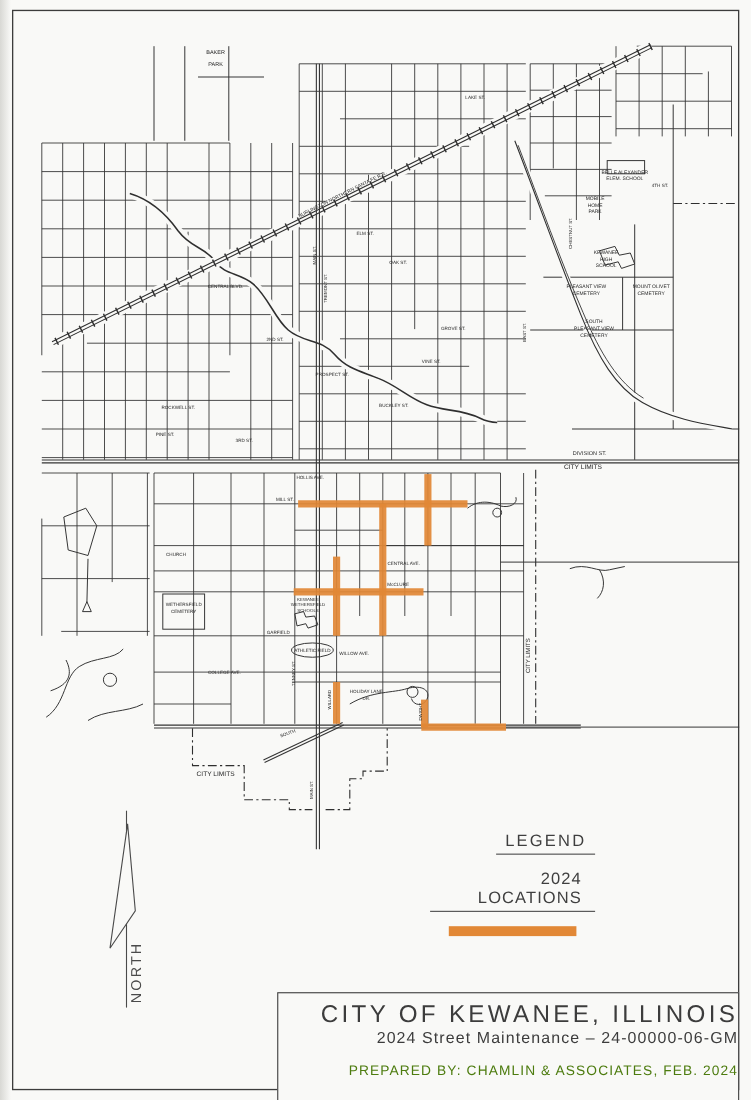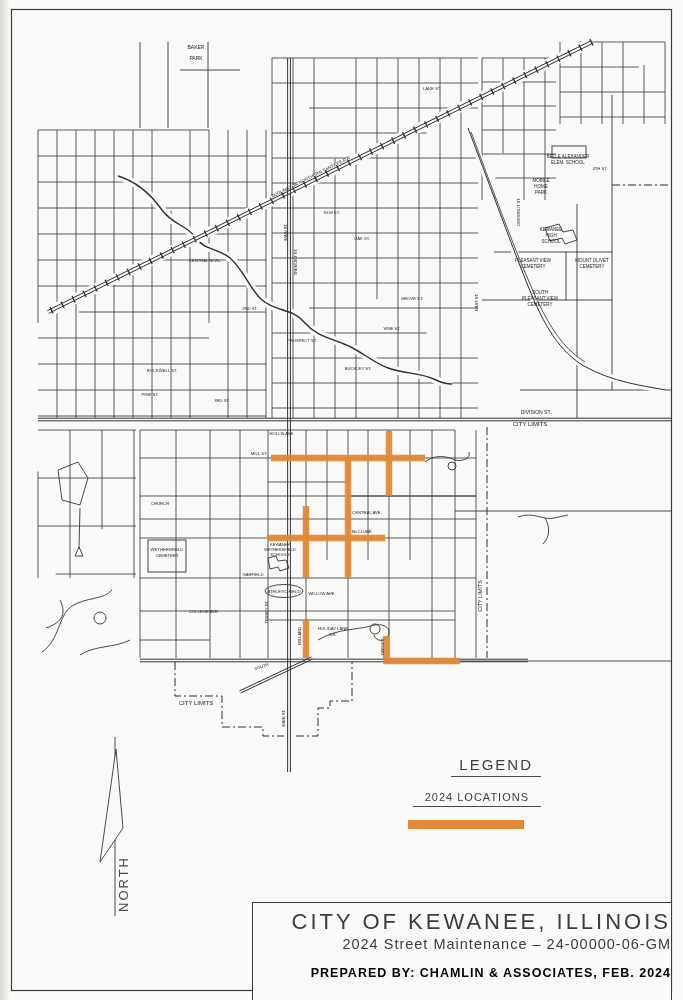--- a/index.html
+++ b/index.html
@@ -5,29 +5,29 @@
   html,body{margin:0;padding:0;background:#e9e9e7;}
   .page{position:relative;width:683px;height:1000px;background:#f9f9f7;overflow:hidden;
         font-family:"Liberation Sans",sans-serif;color:#3a3a3a;}
   .page::before{content:"";position:absolute;left:0;top:0;width:10px;height:100%;
         background:linear-gradient(90deg,#d8d8d4,rgba(250,250,248,0));pointer-events:none;}
   svg{position:absolute;left:0;top:0;}
   
   .legend{position:absolute;left:391px;top:742px;width:150px;text-align:right;margin-top:14px;}
   .legend-title{display:inline-block;font-size:15px;letter-spacing:2px;color:#3f3f3f;
         border-bottom:1.5px solid #4a4a4a;padding:0 8px 3px;}
-  .legend-item{display:inline-block;margin-top:14px;font-size:11px;letter-spacing:1px;color:#3f3f3f;
+  .legend-item{display:inline-block;margin-top:14px;font-size:15px;letter-spacing:1px;color:#3f3f3f;
         border-bottom:1.5px solid #4a4a4a;padding:0 12px 3px;}
   .legend-swatch{width:116px;height:9px;margin:13px auto 0;}
   
   .title-block{position:absolute;left:252px;top:902px;width:420px;height:101px;
         border:1.4px solid #3c3c3c;box-sizing:border-box;text-align:right;background:#f9f9f7;}
   .tb-line1{margin-top:6px;font-size:22px;font-weight:400;letter-spacing:3px;color:#3c3c3c;}
   .tb-line2{margin-top:1px;font-size:14.5px;letter-spacing:1px;color:#3c3c3c;}
-  .tb-line3{margin-top:14px;font-size:12.5px;letter-spacing:1px;color:#000000;font-weight:bold;}
+  .tb-line3{margin-top:14px;font-size:12.5px;letter-spacing:1px;color:#4d7c0f;}
 </style>
 </head>
 <body>
 
 <div class="page">
 
   <svg id="map-svg" width="683" height="1000" viewBox="0 0 683 1000">
 
     <rect x="11.5" y="9.5" width="660" height="981" fill="none" stroke="#3c3c3c" stroke-width="1.2"></rect>
 

